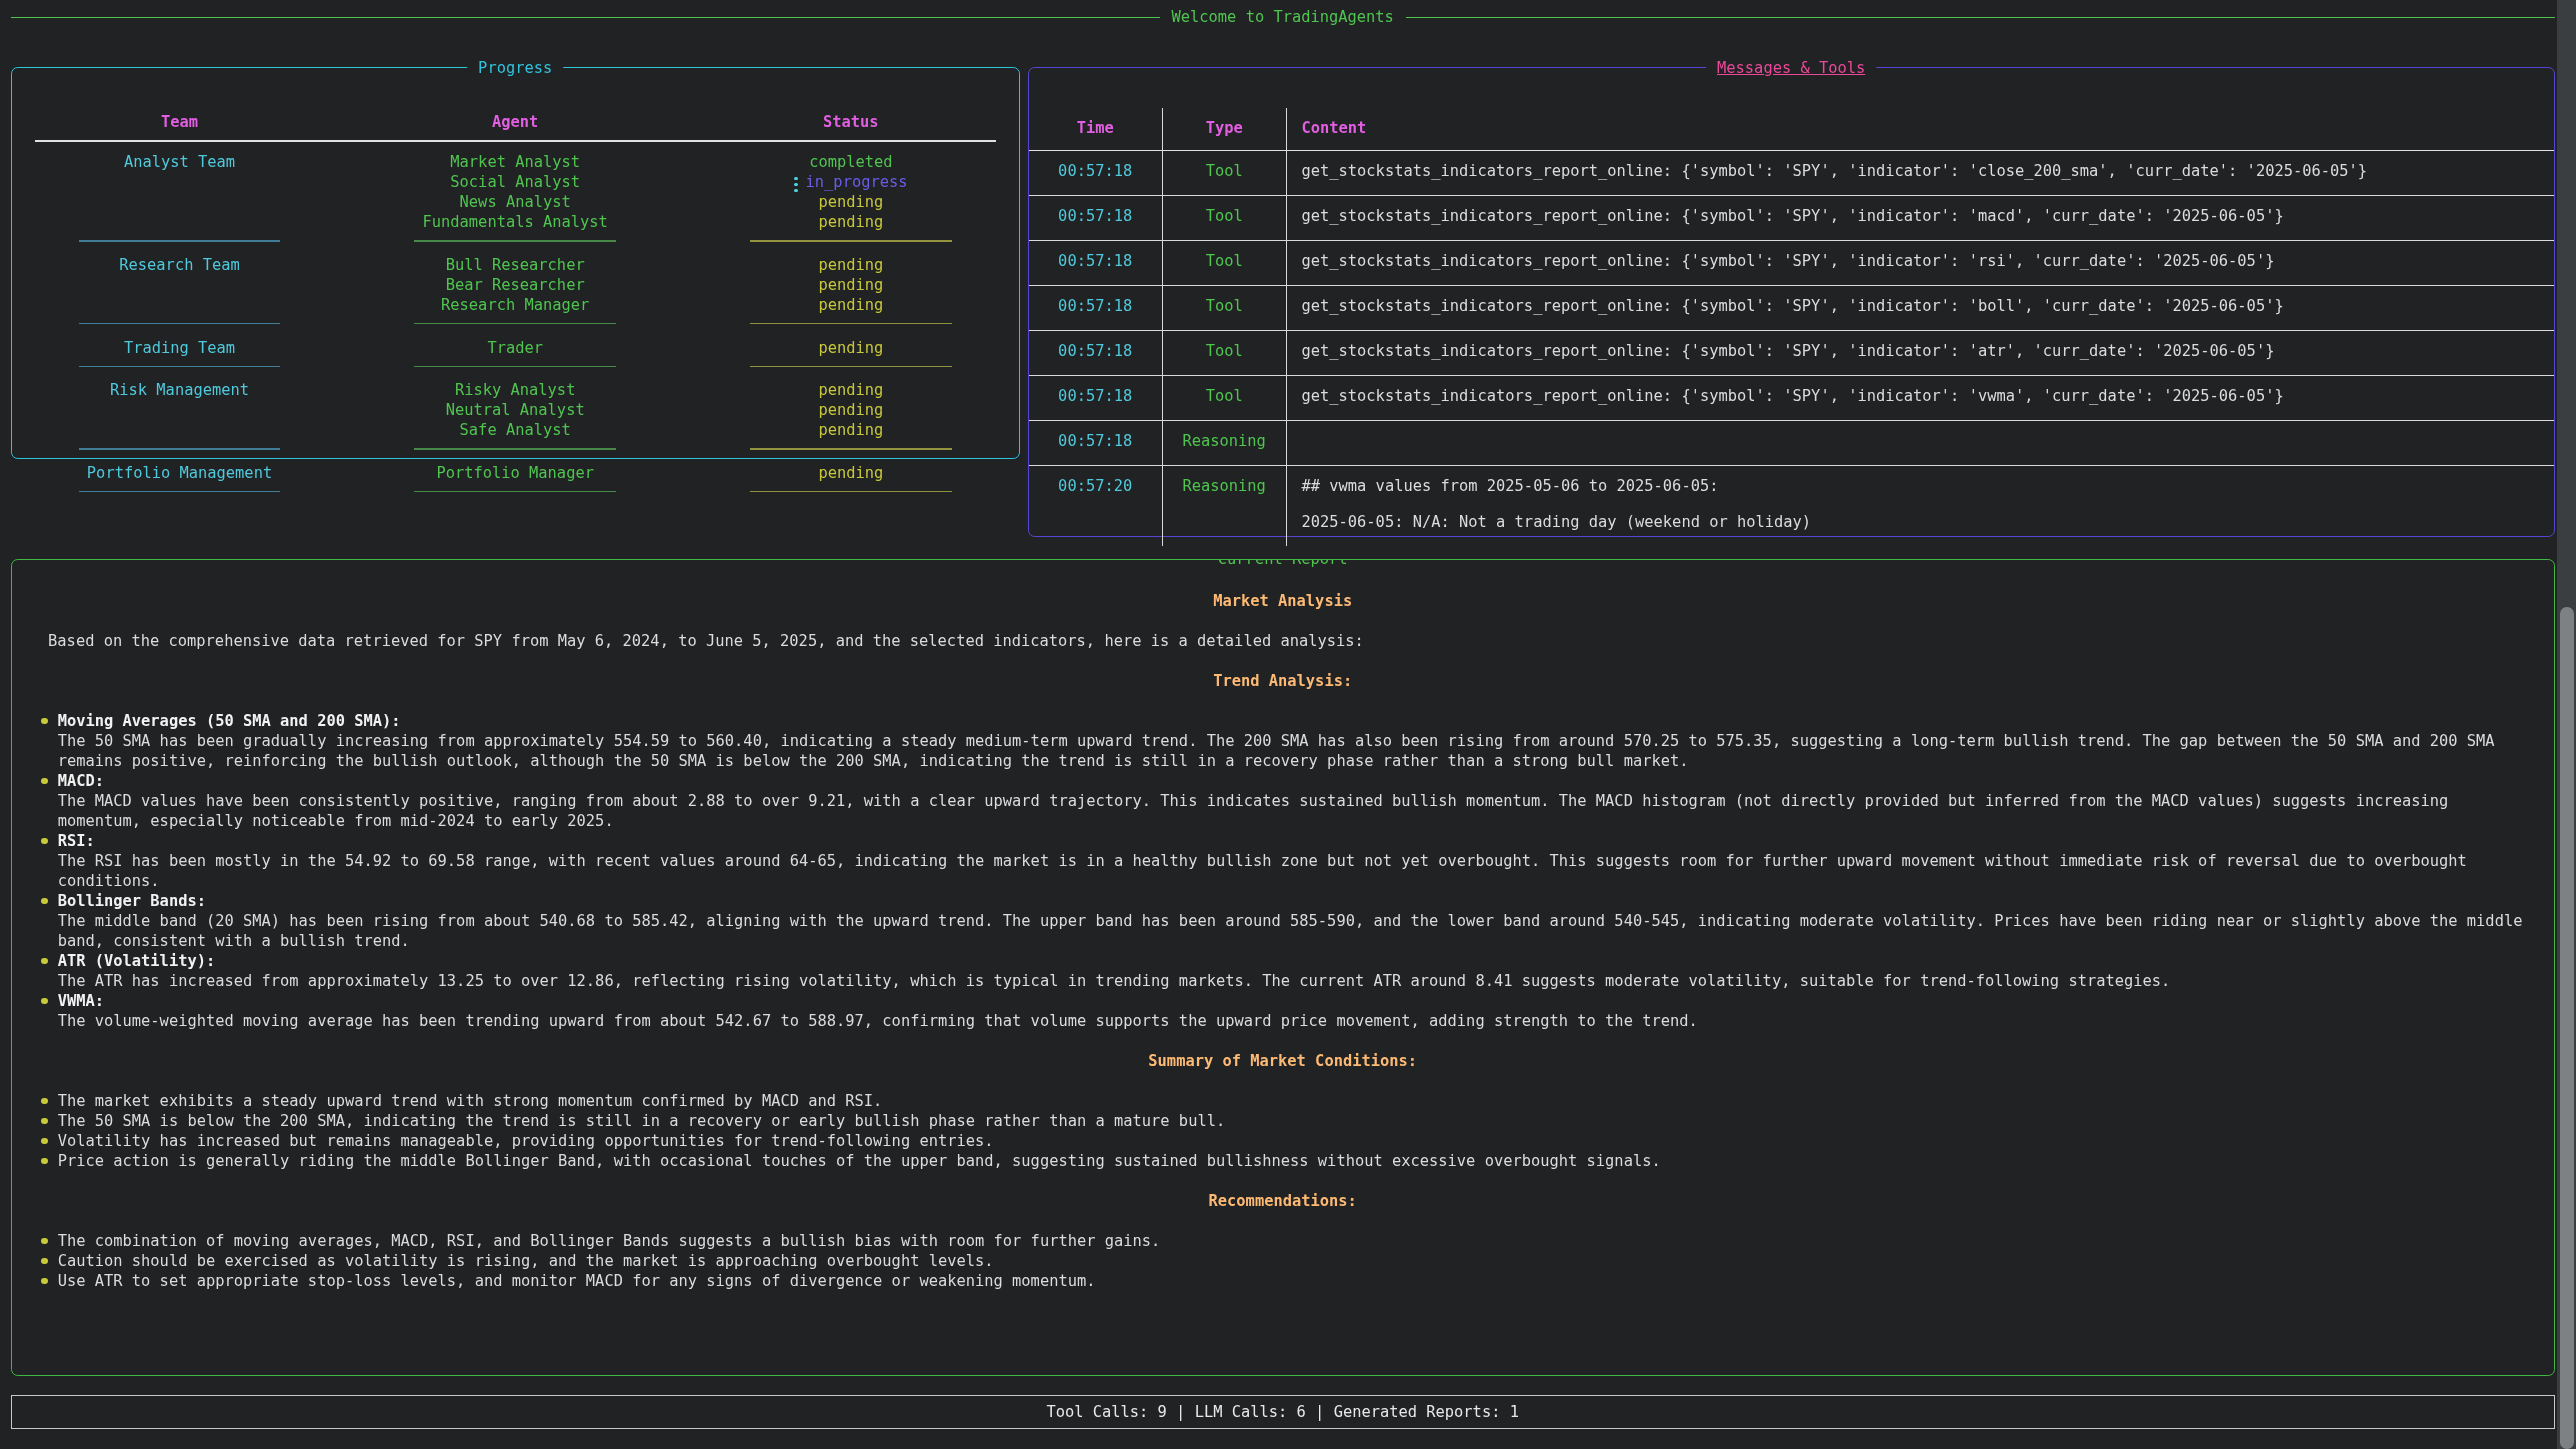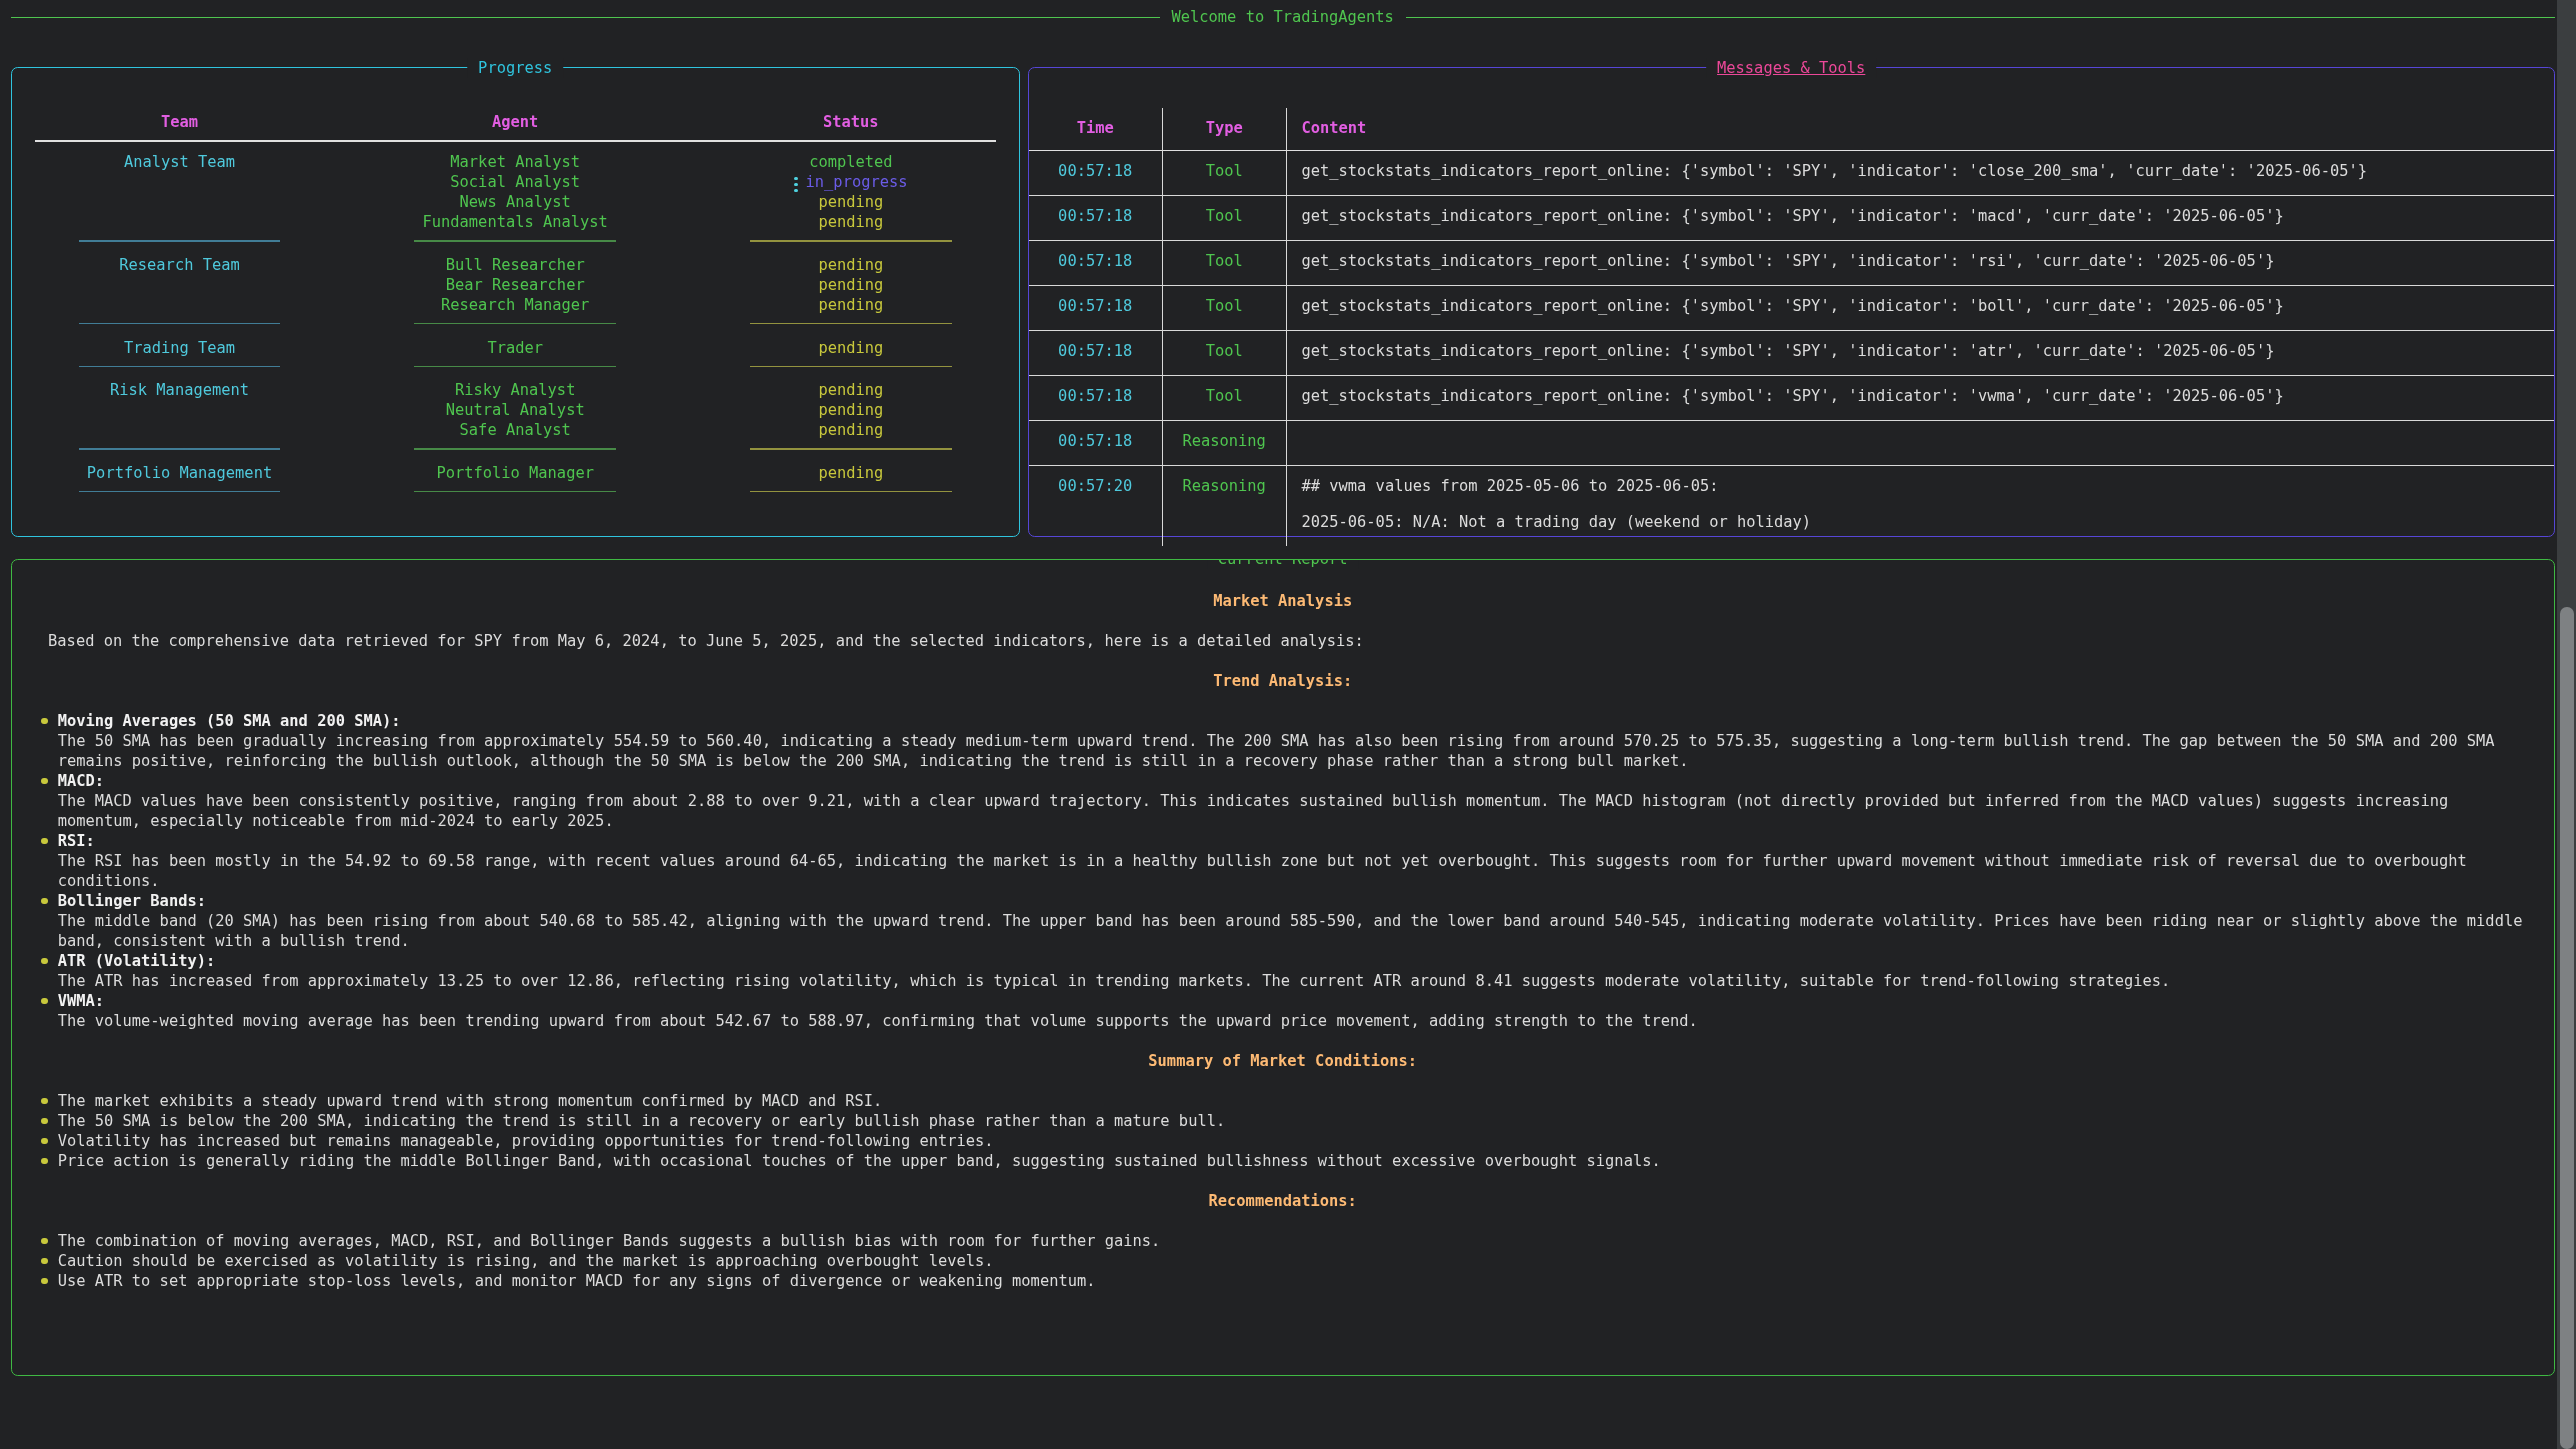--- a/index.html
+++ b/index.html
@@ -18,21 +18,21 @@
 
   
   .panel { position:relative; border-radius:6.7px; }
   .panel-title {
     position:absolute; top:-10.7px; left:50%; transform:translateX(-50%);
     background:#212224; padding:0 10.7px; white-space:nowrap; font-size:15.4px;
   }
   .panels-row { display:flex; gap:8px; margin-top:38px; }
 
   
-  .progress-panel { width:1009px; height:470px; border:1.3px solid #2fc4de; }
+  .progress-panel { width:1009px; height:392px; border:1.3px solid #2fc4de; }
   .progress-panel .panel-title { color:#2fc4de; }
   .p-table { display:grid; grid-template-columns:1fr 1fr 1fr; padding-top:44px; }
   .p-head { text-align:center; color:#e25ee2; font-weight:bold; }
   .p-headline { grid-column:1 / -1; height:1.3px; background:#e0e0e0; margin:8px 23px 10.7px 23px; }
   .p-row { display:contents; }
   .p-cell { text-align:center; height:20px; }
   .p-cell.team   { color:#4fc9dc; }
   .p-cell.agent  { color:#4fc54f; }
   .p-cell.status { display:flex; align-items:flex-end; justify-content:center; gap:8px; }
   .st-completed   { color:#4fc54f; }
@@ -359,19 +359,22 @@
     <span class="dot"></span>
 
     <div class="b-text">Use ATR to set appropriate stop-loss levels, and monitor MACD for any signs of divergence or weakening momentum.</div>
   </li>
             </ul>
   </div>
         </div>
     </div>
   </div>
 
+  <div class="footer-bar">
+    <span>Tool Calls: 9 | LLM Calls: 6 | Generated Reports: 1</span>
+  </div>
 
 </div>
 
 <div class="scrollbar-track">
   <div class="scrollbar-thumb"></div>
 </div>
 
 
 </body></html>

